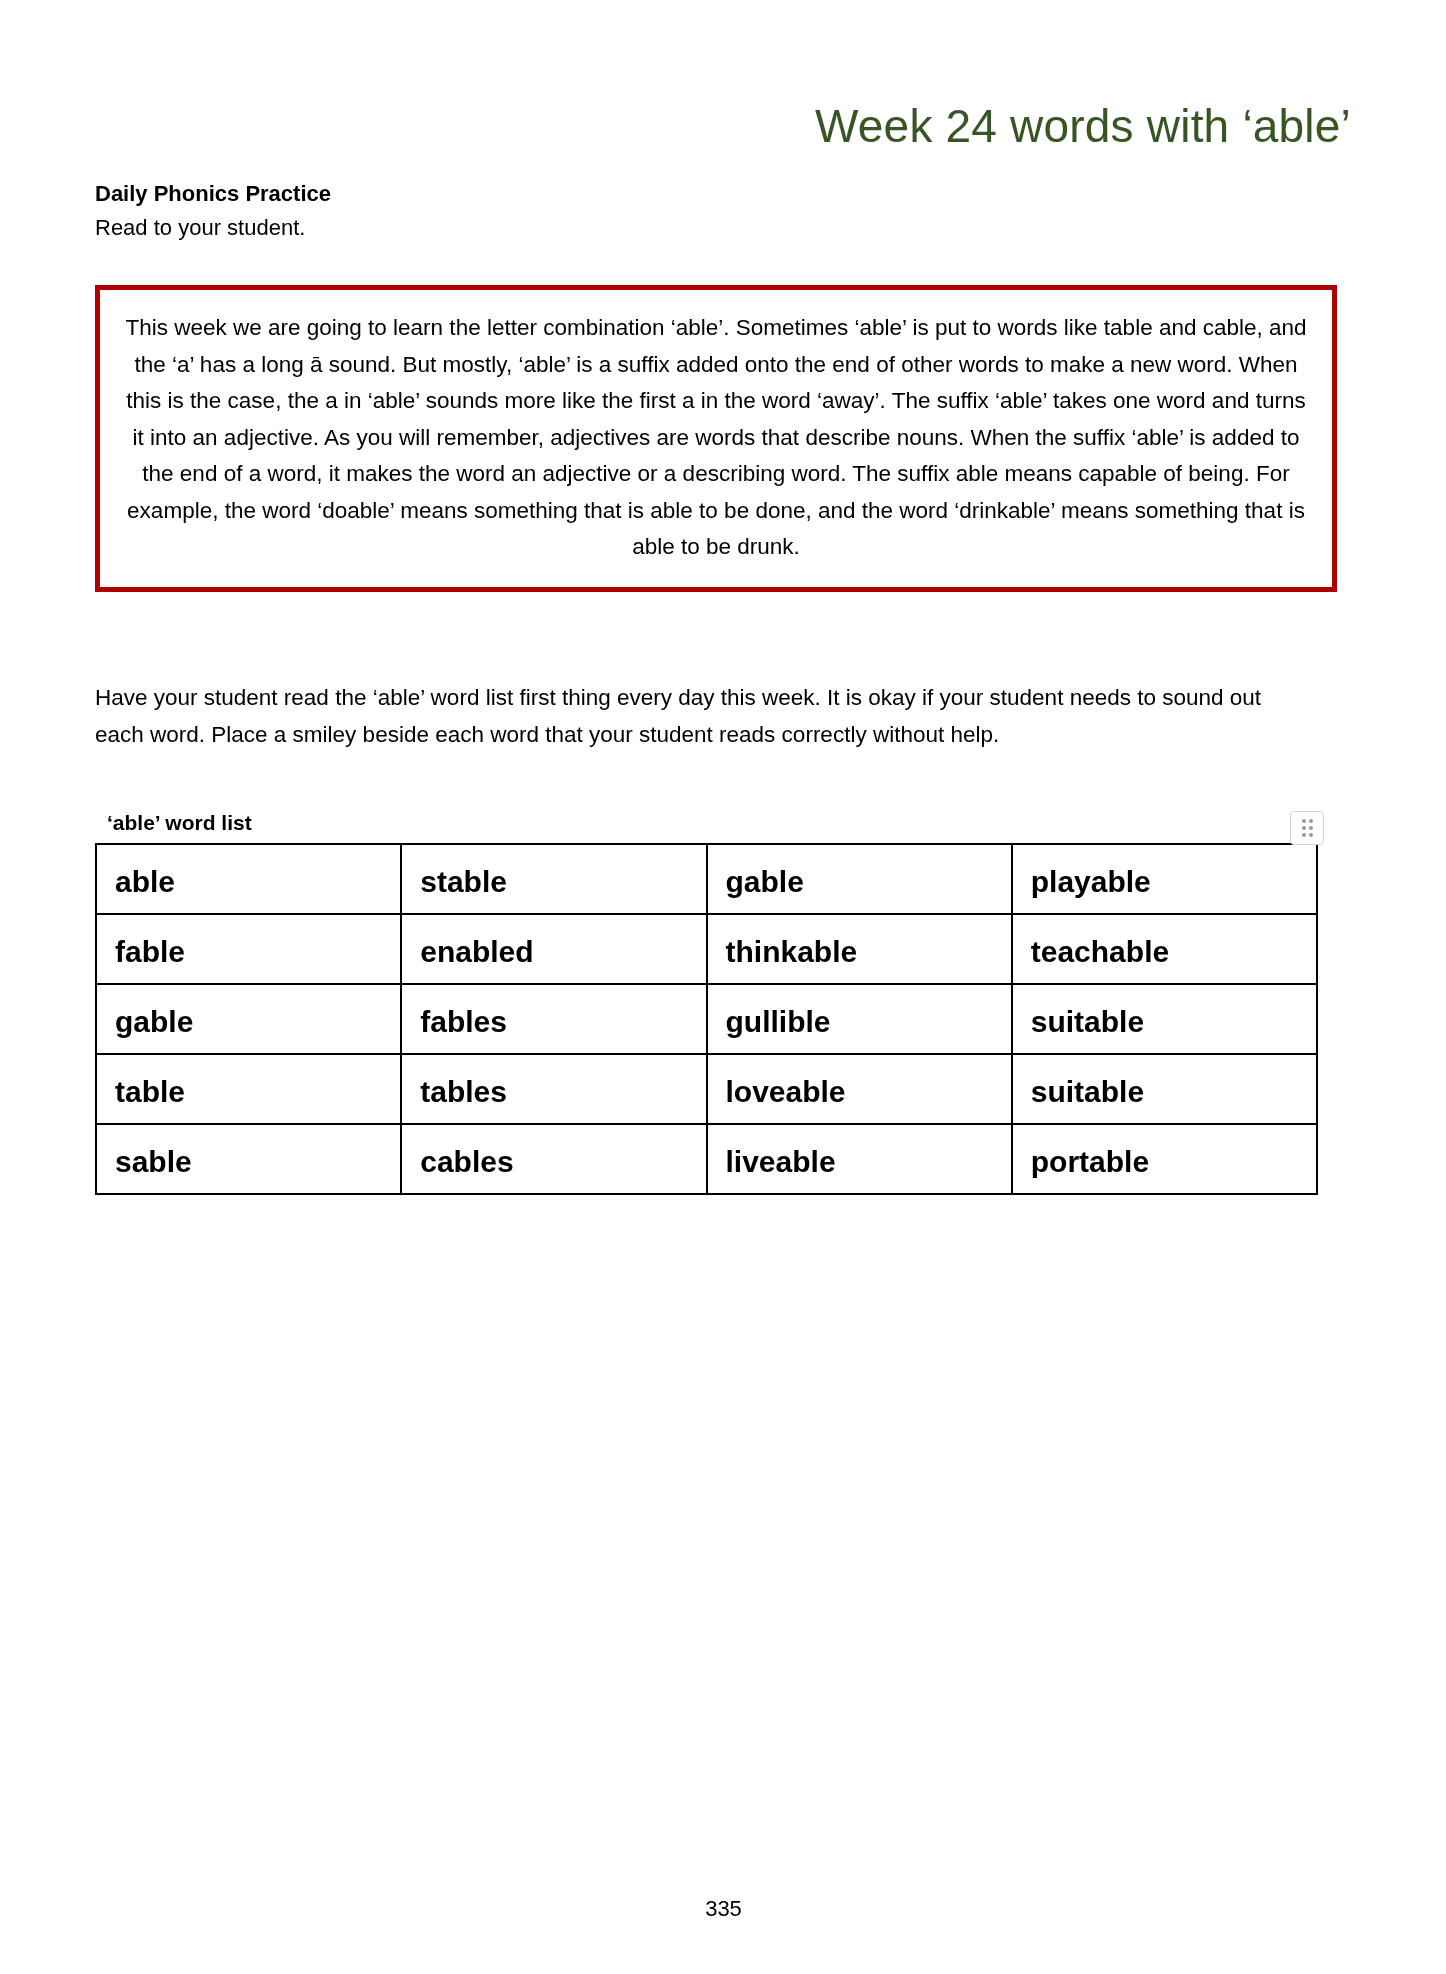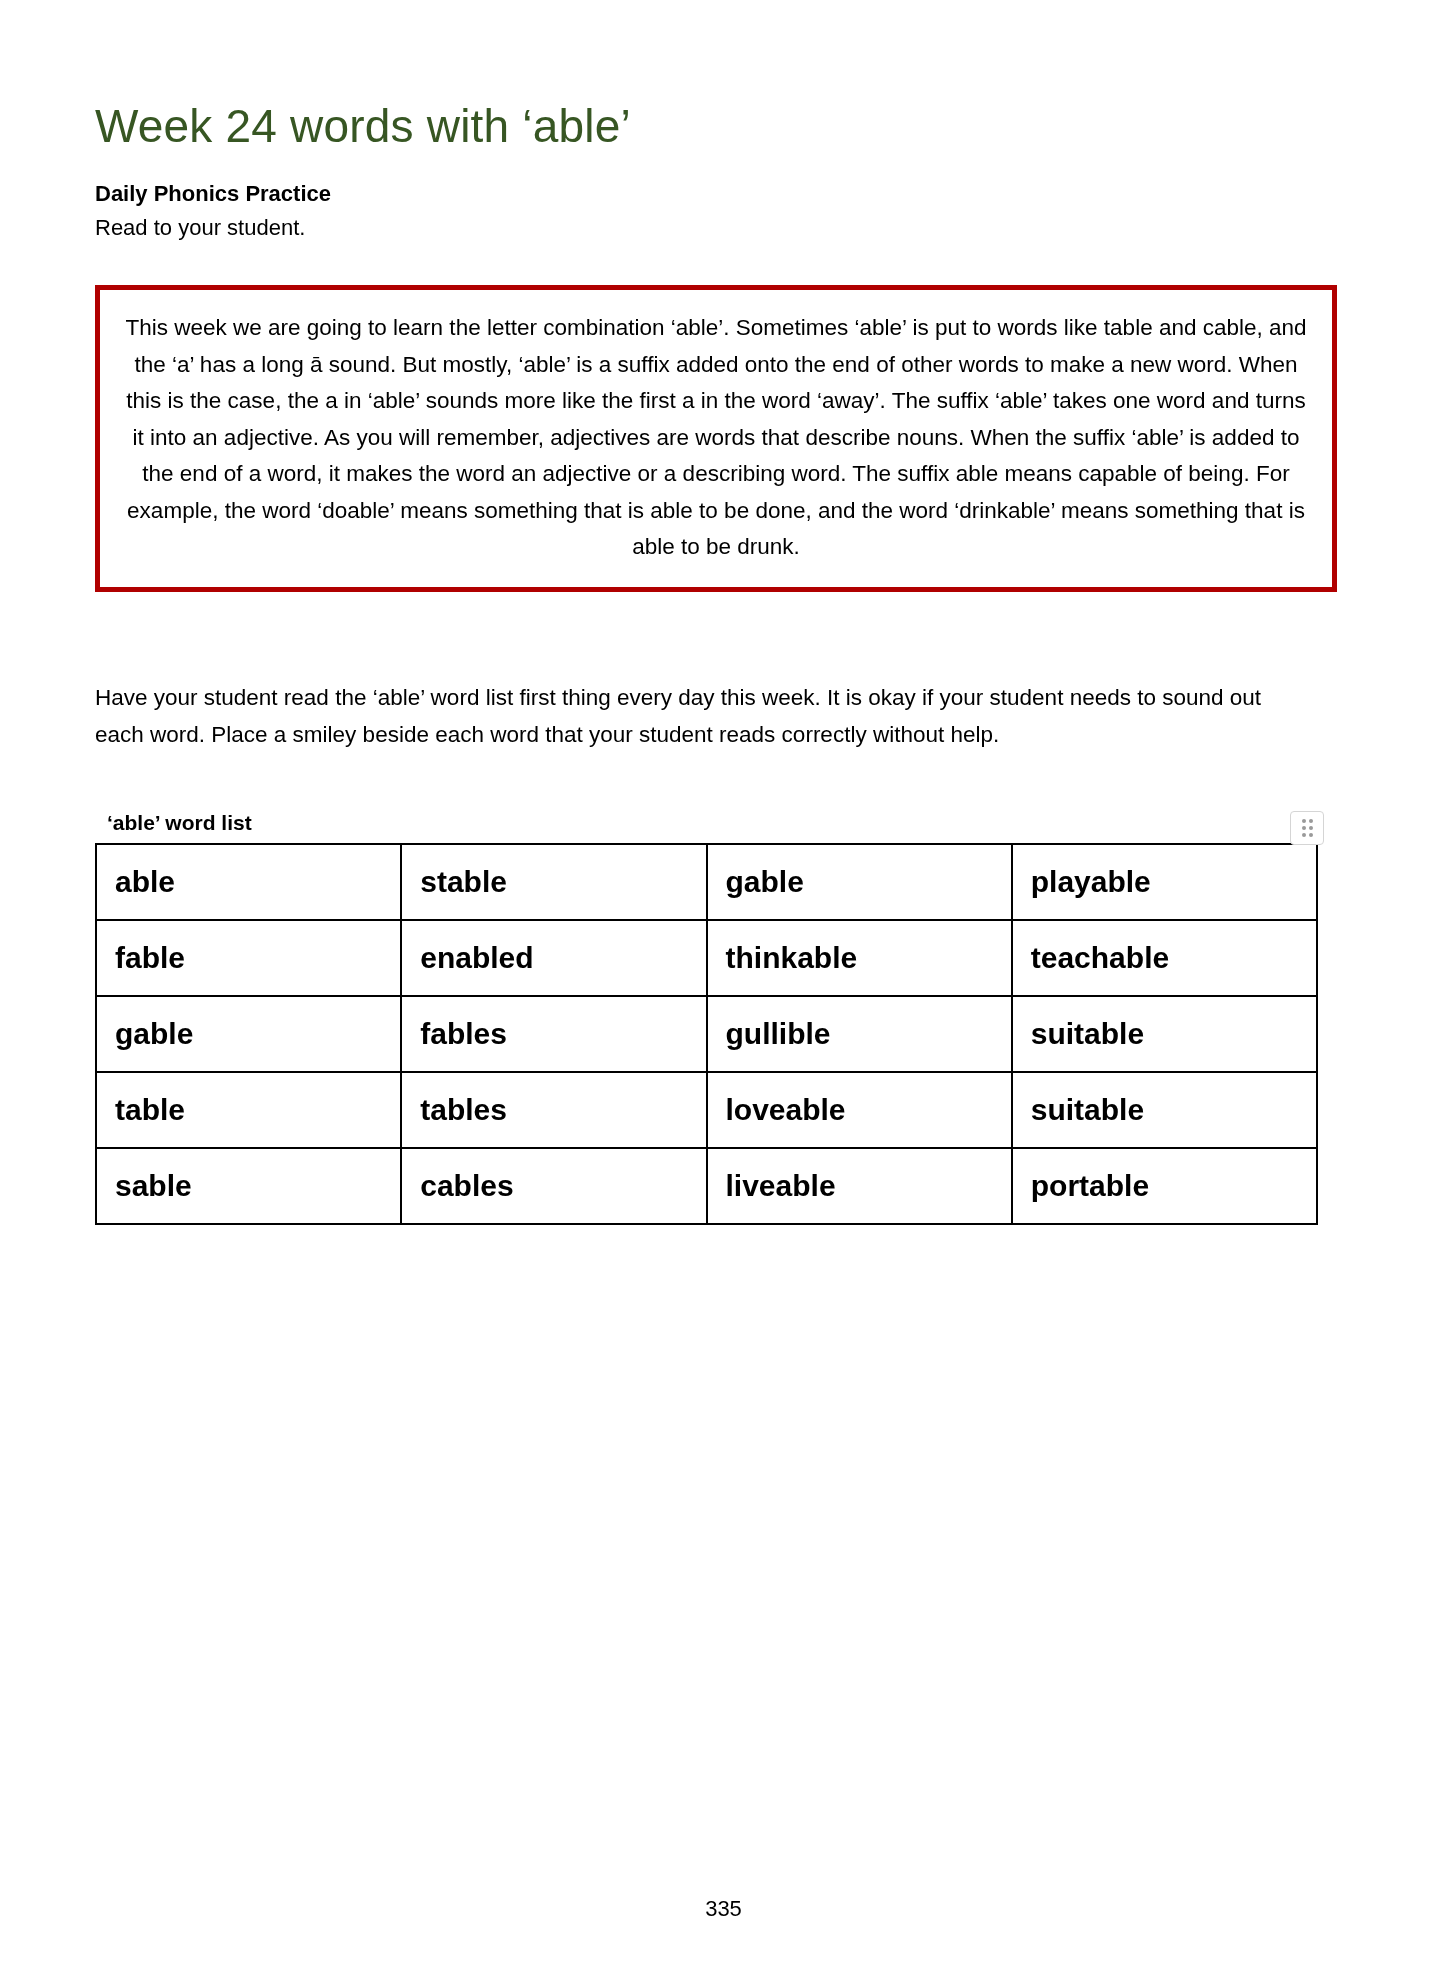--- a/index.html
+++ b/index.html
@@ -21,20 +21,21 @@
     box-sizing: border-box;
     padding: 70px 95px 0 95px;
   }
   .doc-title {
     font-size: 46px;
     font-weight: 400;
     color: #375623;
     margin: 30px 0 0 0;
     line-height: 1.15;
     letter-spacing: 0.2px;
+    text-align: right;
   }
   .day-heading {
     font-size: 36px;
     font-weight: 400;
     color: #1f4e79;
     margin: 72px 0 0 0;
     line-height: 1.15;
   }
   .sub-bold {
     font-size: 22px;
@@ -77,21 +78,21 @@
     margin: 8px 0 0 0;
     width: 1223px;
   }
   table.wordlist {
     border-collapse: collapse;
     width: 1223px;
     table-layout: fixed;
   }
   table.wordlist td {
     border: 2px solid #000000;
-    padding: 10px 0 12px 18px;
+    padding: 10px 0 6px 18px;
     font-size: 30px;
     font-weight: bold;
     height: 52px;
     vertical-align: middle;
     line-height: 1.1;
   }
   .grip {
     position: absolute;
     right: -6px;
     top: -32px;

